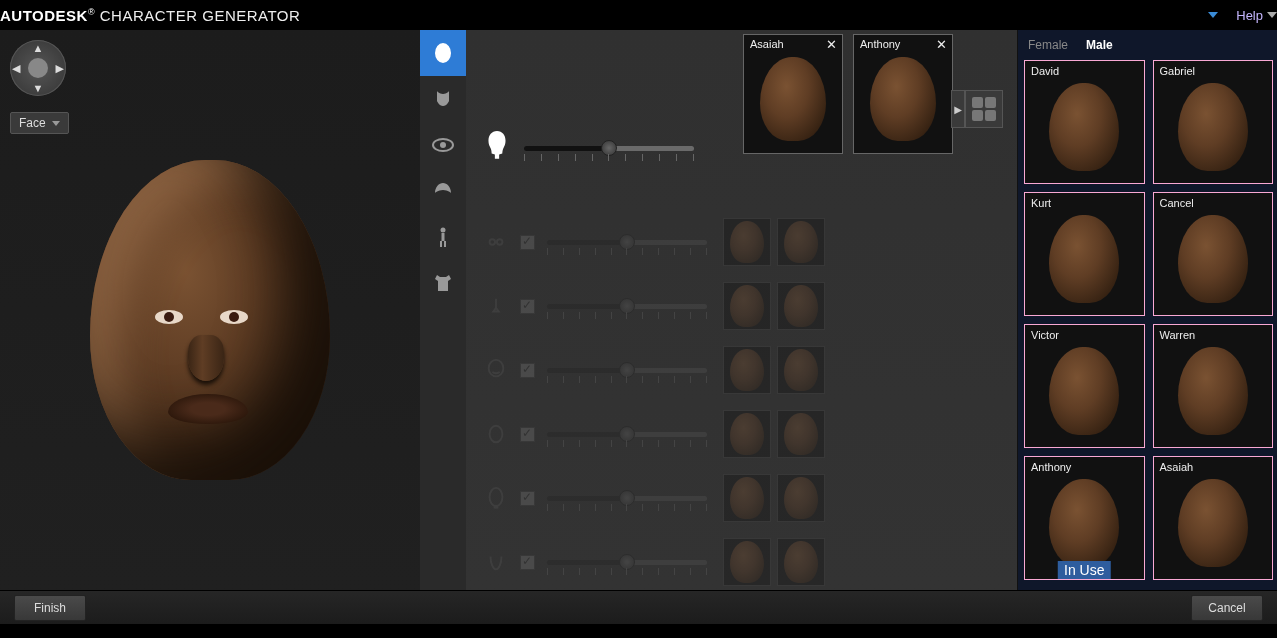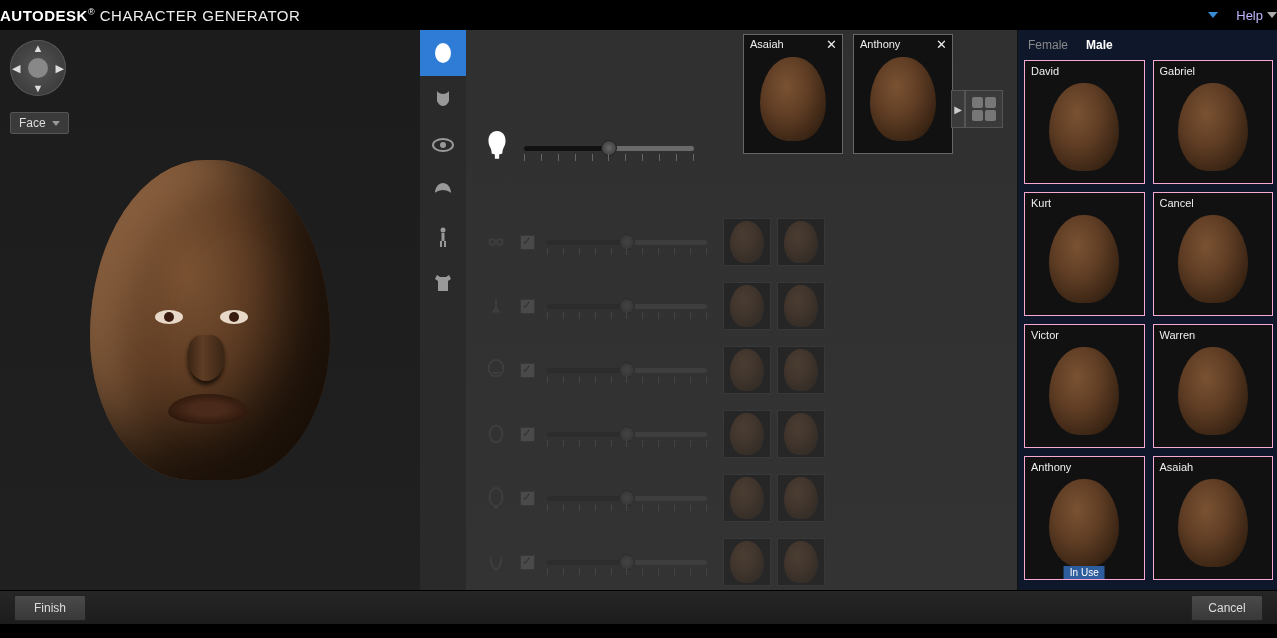--- a/index.html
+++ b/index.html
@@ -180,21 +180,21 @@
   .lib-scroll::-webkit-scrollbar-track{background:#3a3a3a;}
   .lib-scroll::-webkit-scrollbar-thumb{background:#5a5a5a;}
   .lib-grid{display:grid;grid-template-columns:1fr 1fr;gap:8px;}
   .lib-item{
     height:124px;border:1px solid #f9a8d4;background:#111;position:relative;cursor:pointer;
   }
   .lib-item .lname{position:absolute;top:4px;left:6px;font-size:11px;color:#eee;}
   .lib-item .lhead{position:absolute;top:22px;left:50%;transform:translateX(-50%);width:70px;height:88px;}
   .lib-item .inuse{
     position:absolute;bottom:0;left:50%;transform:translateX(-50%);
-    background:#2e5d9e;color:#fff;font-size:10px;padding:1px 6px;
+    background:#2e5d9e;color:#fff;font-size:14px;padding:1px 6px;
   }
   
   .footer{
     height:34px;background:linear-gradient(#262626,#1c1c1c);
     display:flex;align-items:center;justify-content:space-between;padding:0 14px;gap:10px;
     border-top:1px solid #000;
   }
   .btn{
     min-width:72px;height:26px;background:linear-gradient(#4a4a4a,#383838);
     border:1px solid #222;color:#ddd;font-size:12px;border-radius:2px;cursor:pointer;

